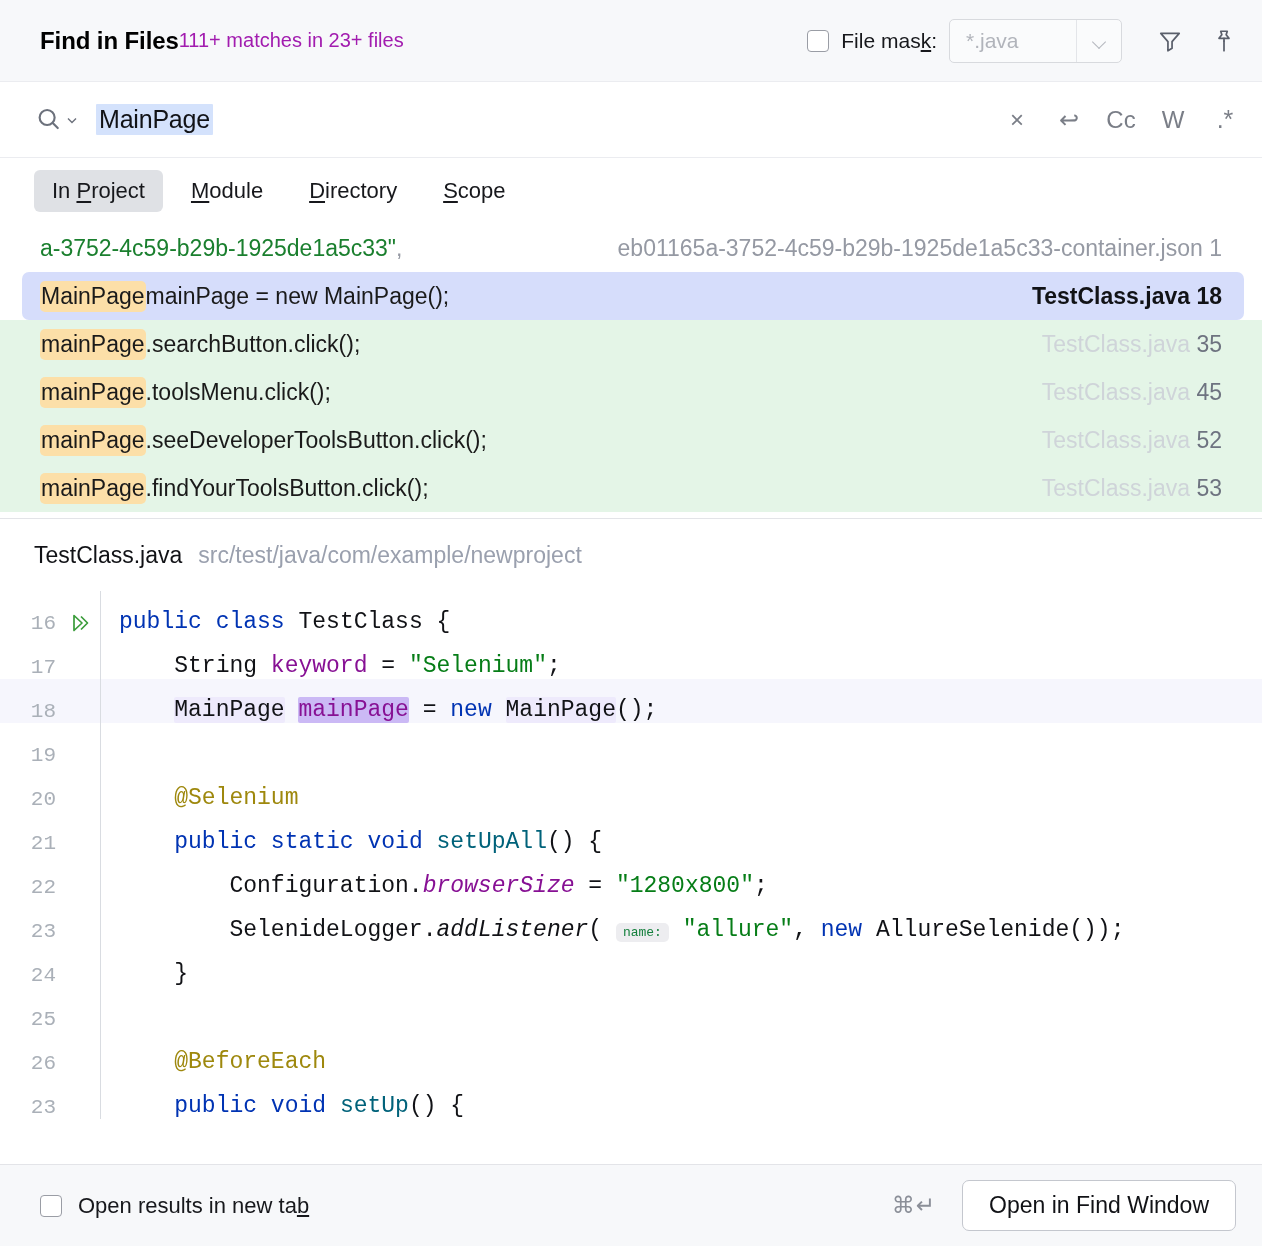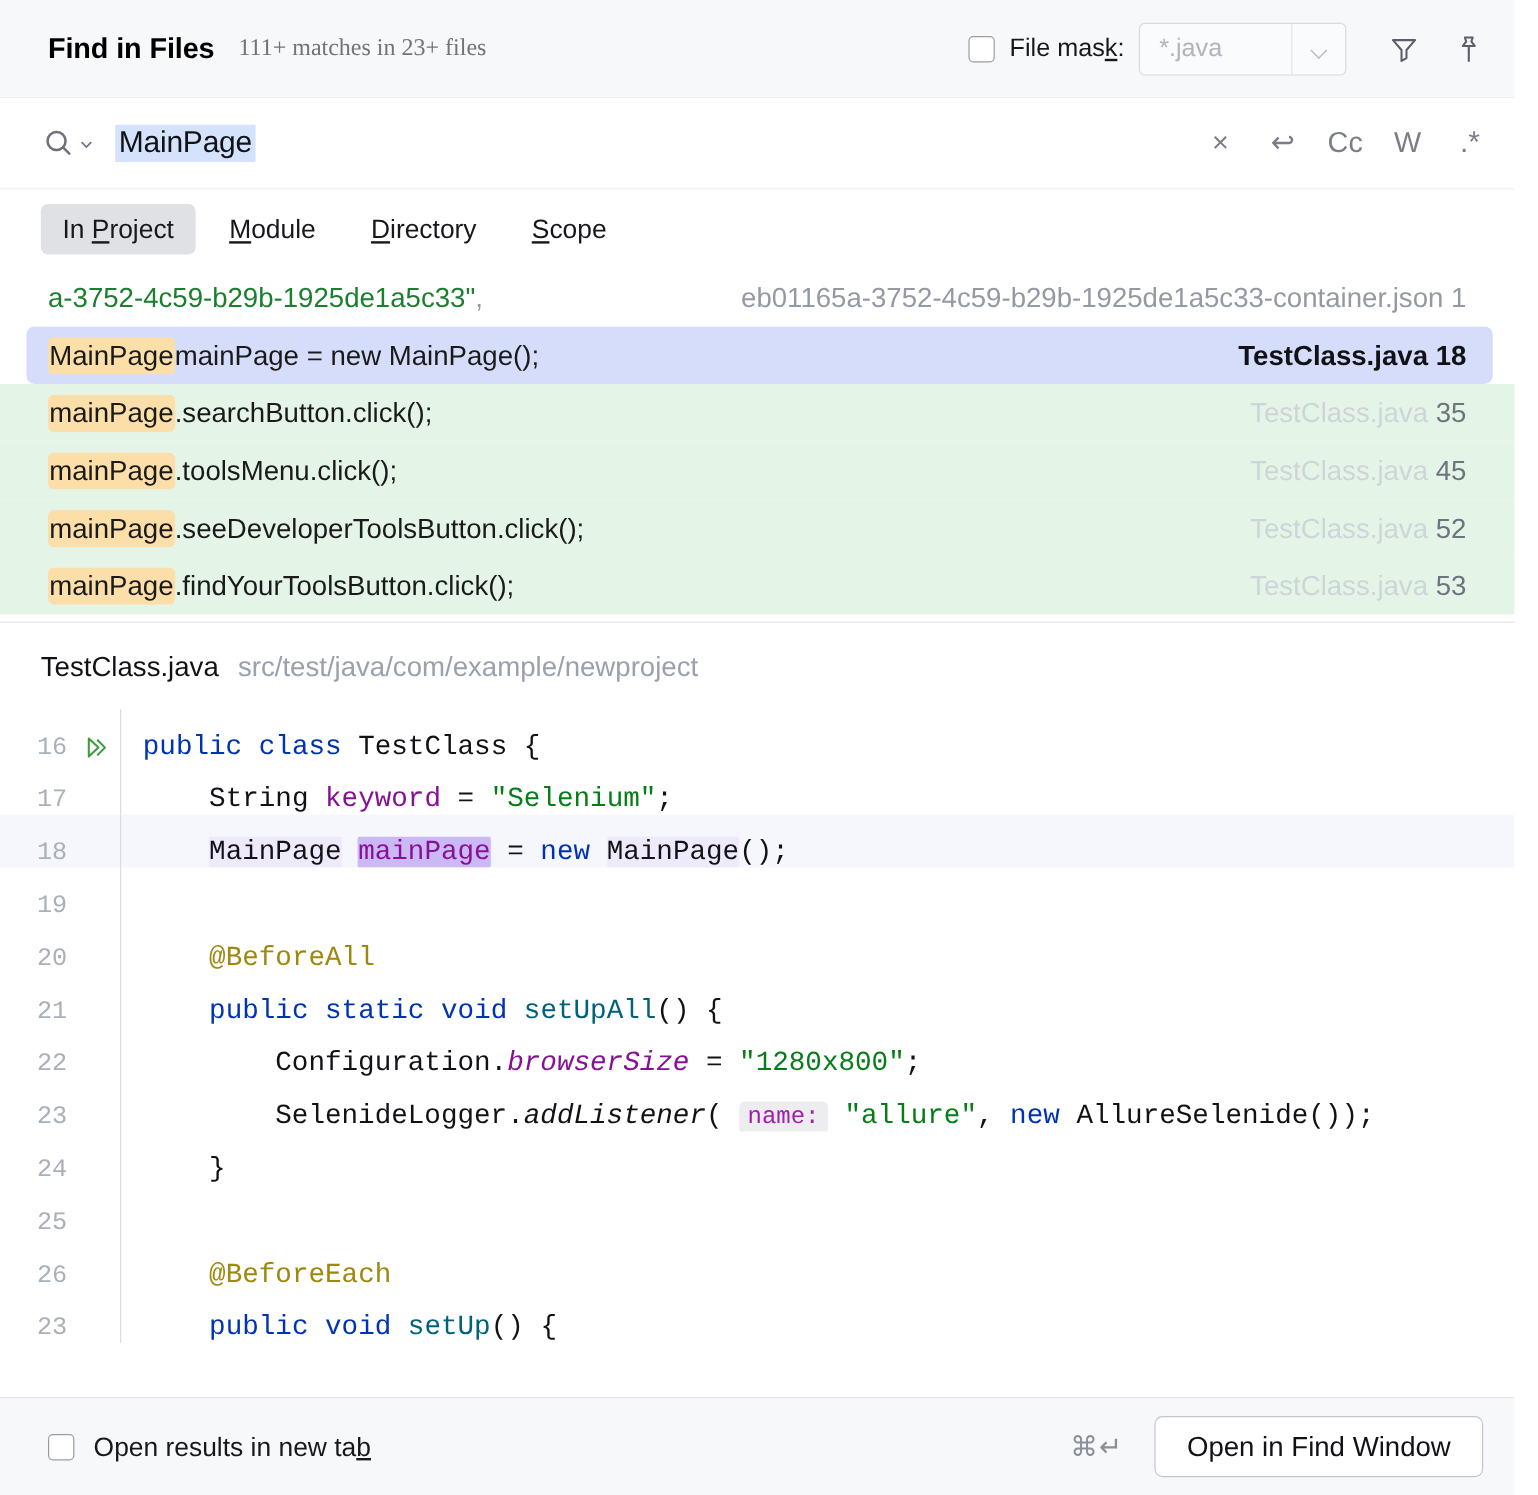--- a/index.html
+++ b/index.html
@@ -36,23 +36,21 @@
     box-sizing: border-box;
   }
   .title {
     font-size: 24px;
     font-weight: bold;
     color: #000000;
     letter-spacing: -0.1px;
   }
   .match-summary {
     font-size: 20px;
-    color: #737373;
-    margin-left: 20px;
-    font-family: Liberation Serif, serif;
+    color: #a21caf;
   }
   .header-spacer { flex: 1 1 auto; }
 
   .filemask-group {
     display: flex;
     align-items: center;
     gap: 12px;
   }
   .cb {
     width: 22px;
@@ -315,24 +313,24 @@
   .cls  { color: #111216; }
   .str  { color: #067d17; }
   .fld  { color: #871094; }
   .fldi { color: #871094; font-style: italic; }
   .mth  { color: #00627a; }
   .mthi { color: #111216; font-style: italic; }
   .ann  { color: #9e880d; }
   .pl   { color: #111216; }
   .hint {
     background: #ededf0;
-    color: #a21caf;
+    color: #15803d;
     border-radius: 5px;
     padding: 2px 7px;
-    font-size: 20px;
+    font-size: 13px;
   }
   .occ-soft { background: #eeeafc; border-radius: 2px; }
   .occ-strong { background: #cbb9f5; border-radius: 2px; }
 
   
   .footer {
     height: 82px;
     min-height: 82px;
     background: #f7f8fa;
     border-top: 1px solid #e3e4e8;
@@ -525,21 +523,21 @@
       <div class="gutter">19</div>
       <div class="runmark"></div>
       <div class="vbar"></div>
       <div class="ctext"></div>
     </div>
 
     <div class="code-line">
       <div class="gutter">20</div>
       <div class="runmark"></div>
       <div class="vbar"></div>
-      <div class="ctext"><span class="ind">    </span><span class="ann">@BeforeAll</span></div>
+      <div class="ctext"><span class="ind">    </span><span class="ann">@Selenium</span></div>
     </div>
 
     <div class="code-line">
       <div class="gutter">21</div>
       <div class="runmark"></div>
       <div class="vbar"></div>
       <div class="ctext"><span class="ind">    </span><span class="kw">public</span> <span class="kw">static</span> <span class="kw">void</span> <span class="mth">setUpAll</span><span class="pl">() {</span></div>
     </div>
 
     <div class="code-line">

